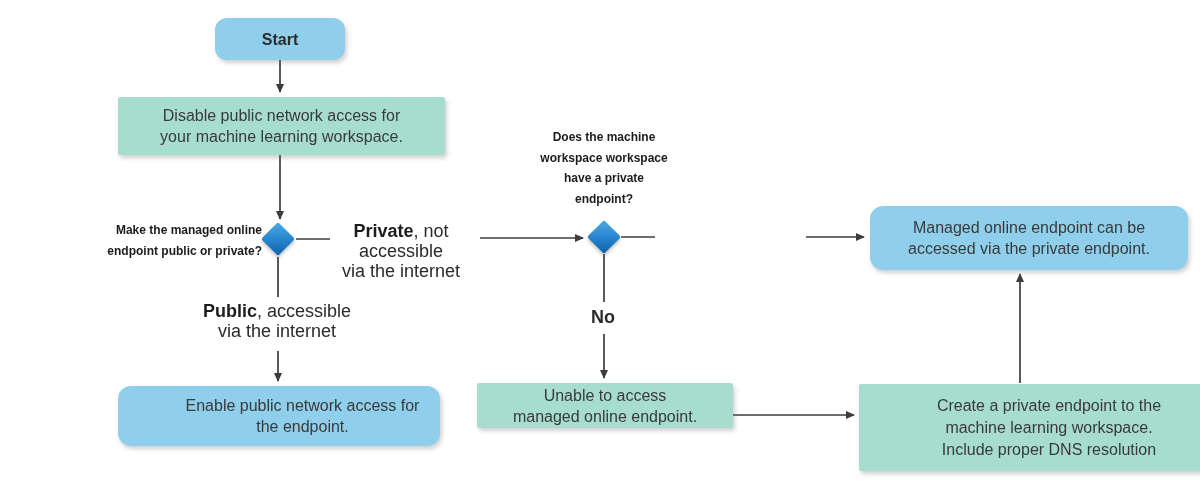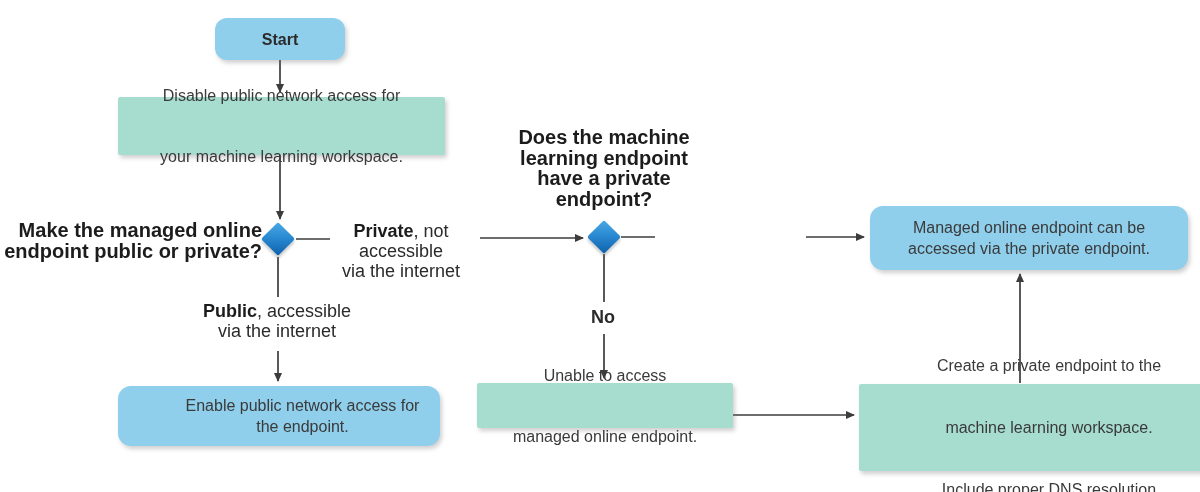--- a/index.html
+++ b/index.html
@@ -35,21 +35,20 @@
     box-shadow: 2px 3px 4px rgba(120,120,120,0.35);
     box-sizing: border-box;
   }
   .node-blue {
     background: #8fcfec;
     border-radius: 13px;
   }
   .node-green {
     background: #a7ddce;
     border-radius: 2px;
-    gap: 40px;
   }
   .node-start {
     font-weight: bold;
     color: #2b2b2b;
     border-radius: 12px;
   }
   .diamond {
     position: absolute;
     width: 24px;
     height: 24px;
@@ -62,21 +61,21 @@
     position: absolute;
     font-size: 18px;
     line-height: 20px;
     color: #2b2b2b;
     text-align: center;
   }
   .flow-label b { color: #1c1c1c; }
   .question-label {
     position: absolute;
     font-weight: bold;
-    font-size: 20px;
+    font-size: 12px;
     line-height: 20.5px;
     color: #1c1c1c;
   }
   .right-align { text-align: right; }
   .center-align { text-align: center; }
   .left-align { text-align: left; }
   .bold { font-weight: bold; }
 </style>
 </head>
 <body>
@@ -121,21 +120,21 @@
 
   <div class="diamond" style="left:266px; top:227px;"></div>
 
   <div class="flow-label center-align" style="left:325px; top:221px; width:152px;">
     <div><b>Private</b><span>, not accessible</span></div>
     <div>via the internet</div>
   </div>
 
   <div class="question-label center-align" style="left:514px; top:127px; width:180px;">
     <div>Does the machine</div>
-    <div>learning endpoint</div>
+    <div>workspace workspace</div>
     <div>have a private</div>
     <div>endpoint?</div>
   </div>
 
   <div class="diamond" style="left:592px; top:225px;"></div>
 
 
   <div class="flow-label center-align bold" style="left:578px; top:307px; width:50px;">No</div>
 
   <div class="flow-label center-align" style="left:201px; top:301px; width:152px;">

